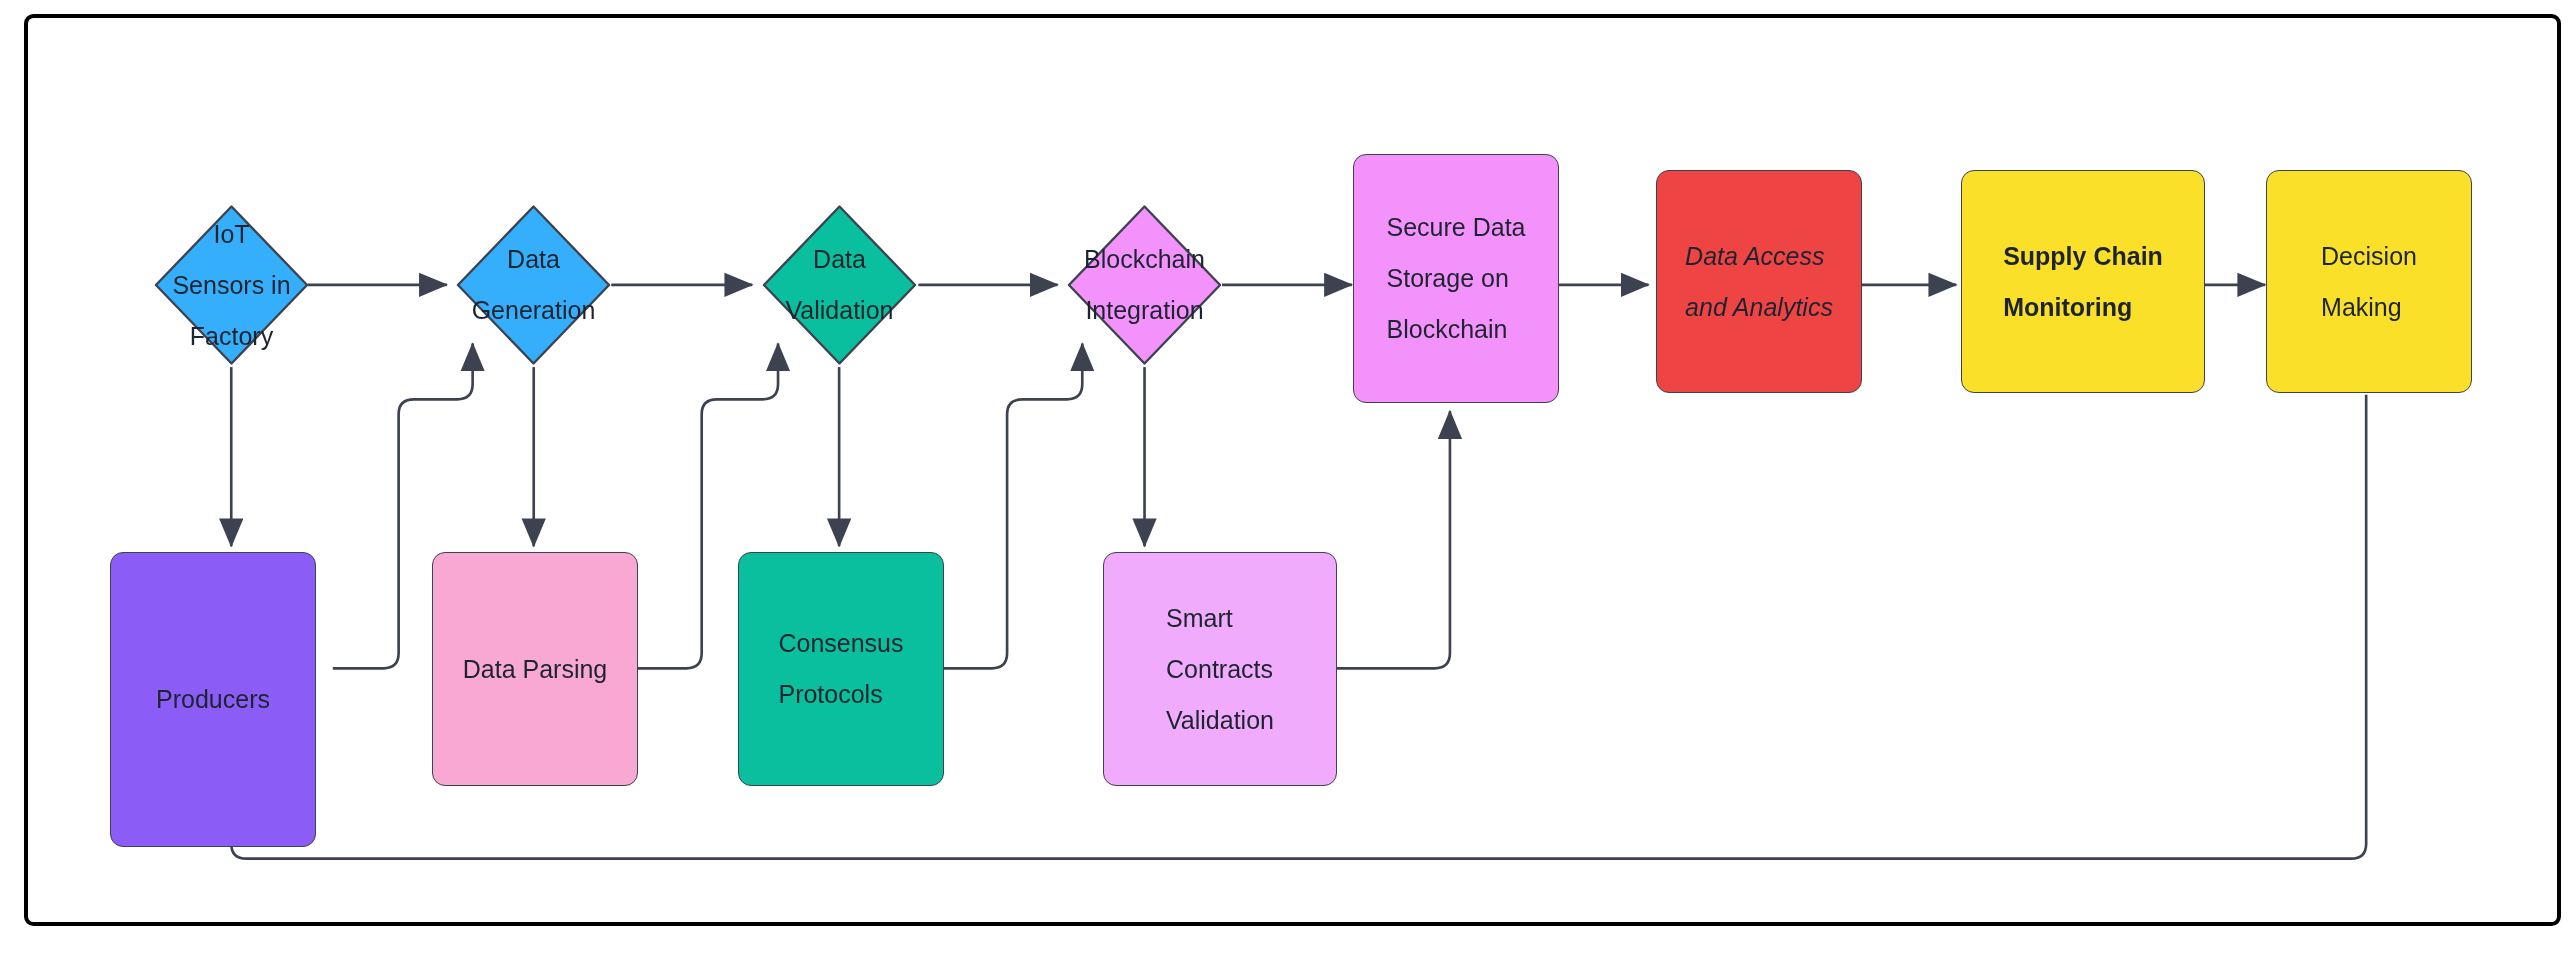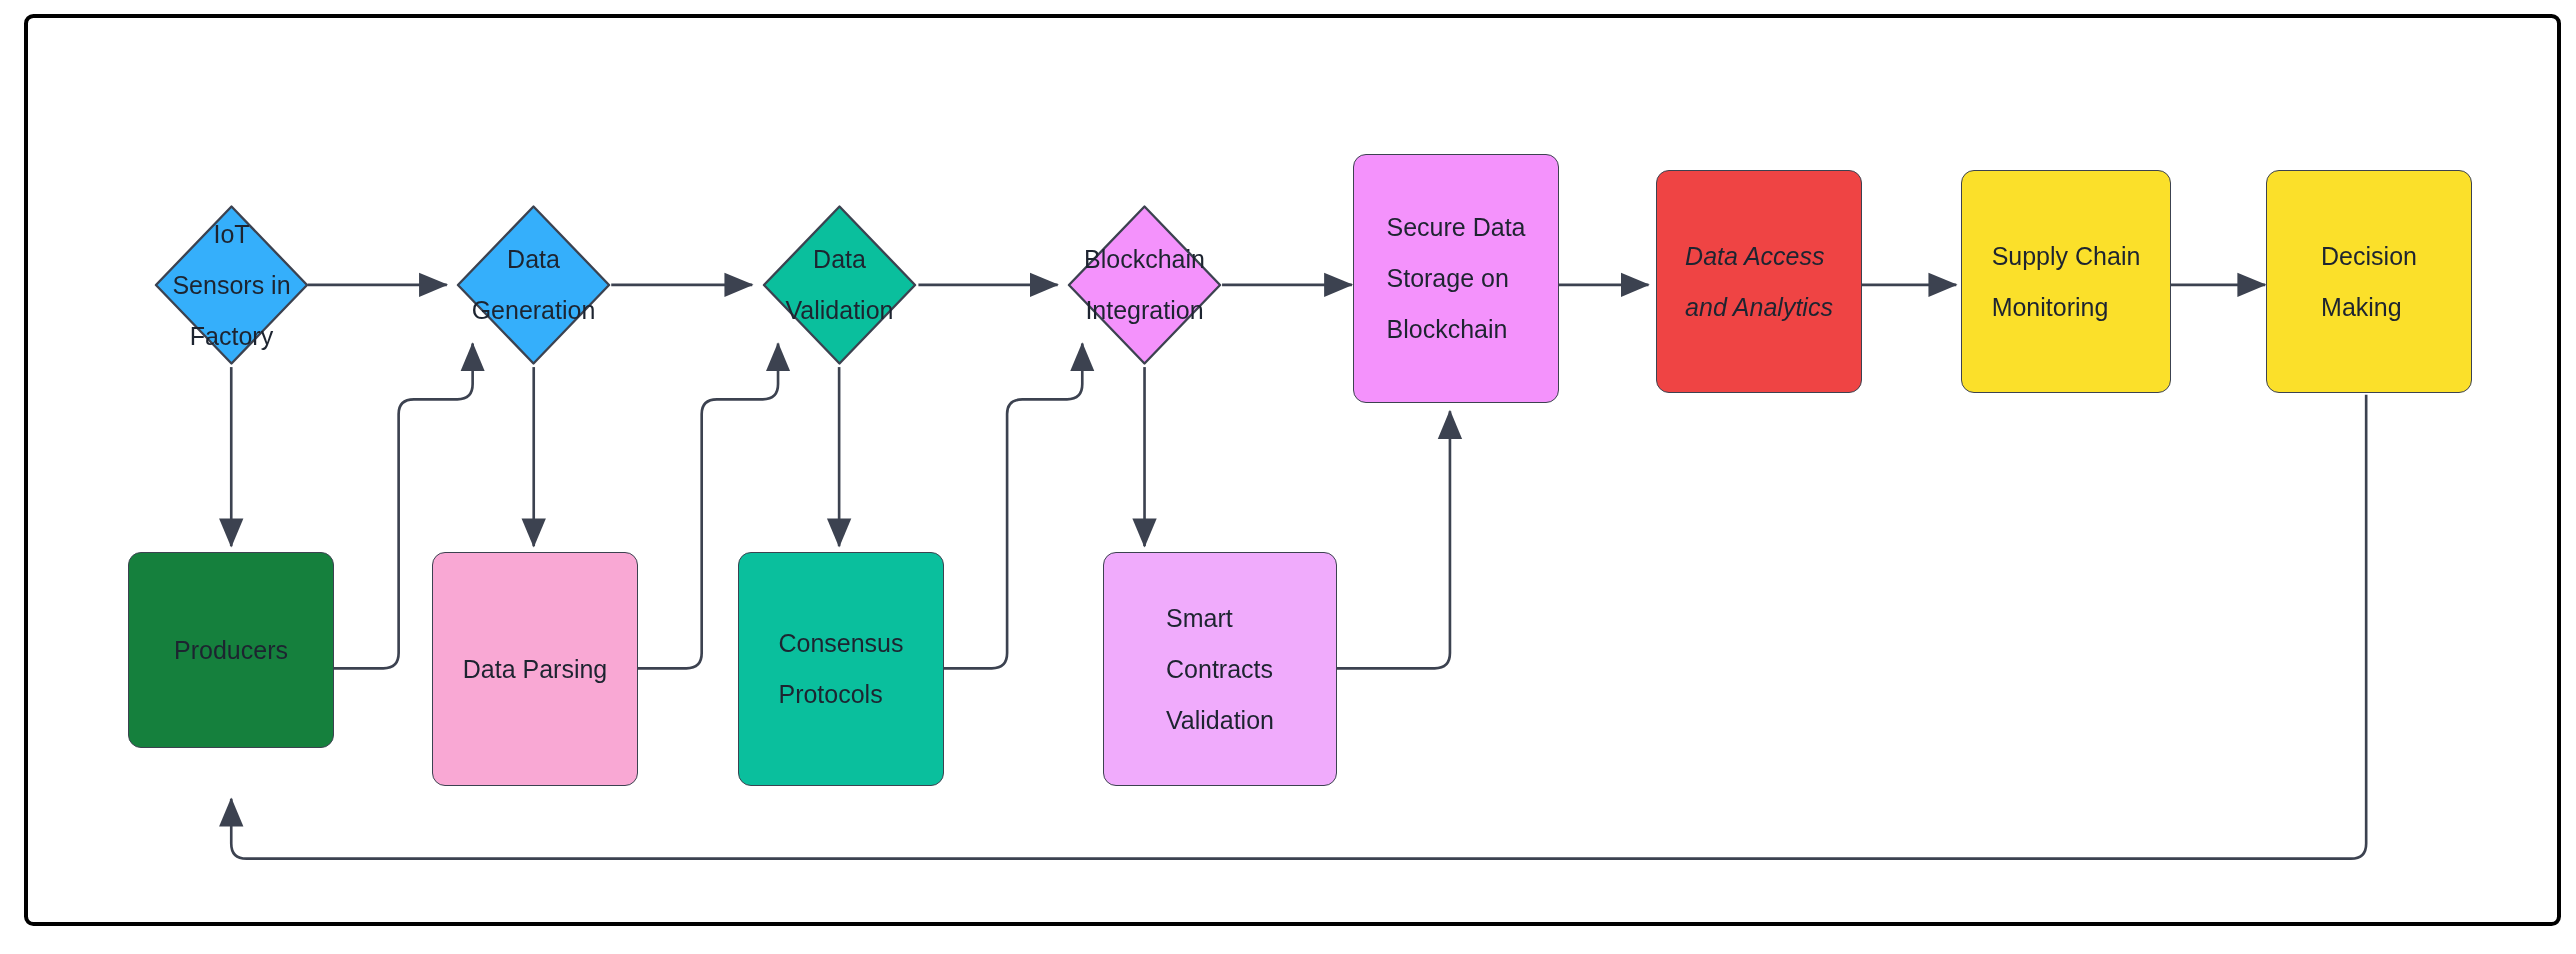--- a/index.html
+++ b/index.html
@@ -151,27 +151,27 @@
 Integration</div>
   </div>
 
   <div class="node box" style="left:1342px; top:154px; width:206px; height:249px; background:#F492FC;">Secure Data
 Storage on
 Blockchain</div>
 
   <div class="node box" style="left:1645px; top:170px; width:206px; height:223px; background:#ef4444;font-style:italic;">Data Access
 and Analytics</div>
 
-  <div class="node box" style="left:1950px; top:170px; width:210px; height:223px; background:#FBE02A;">Supply Chain
+  <div class="node box" style="left:1950px; top:170px; width:244px; height:223px; background:#FBE02A;font-weight:bold;">Supply Chain
 Monitoring</div>
 
   <div class="node box" style="left:2255px; top:170px; width:206px; height:223px; background:#FBE02A;">Decision
 Making</div>
 
-  <div class="node box" style="left:117px; top:552px; width:206px; height:196px; background:#15803d;">Producers</div>
+  <div class="node box" style="left:99px; top:552px; width:206px; height:295px; background:#8b5cf6;">Producers</div>
 
   <div class="node box" style="left:421px; top:552px; width:206px; height:234px; background:#f9a8d4;">Data Parsing</div>
 
   <div class="node box" style="left:727px; top:552px; width:206px; height:234px; background:#0ABF9D;">Consensus
 Protocols</div>
 
   <div class="node box" style="left:1092px; top:552px; width:234px; height:234px; background:#f0abfc;">Smart
 Contracts
 Validation</div>
 

